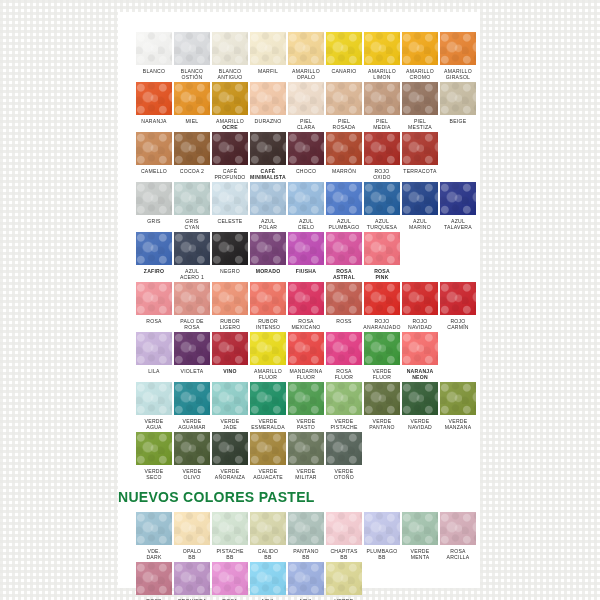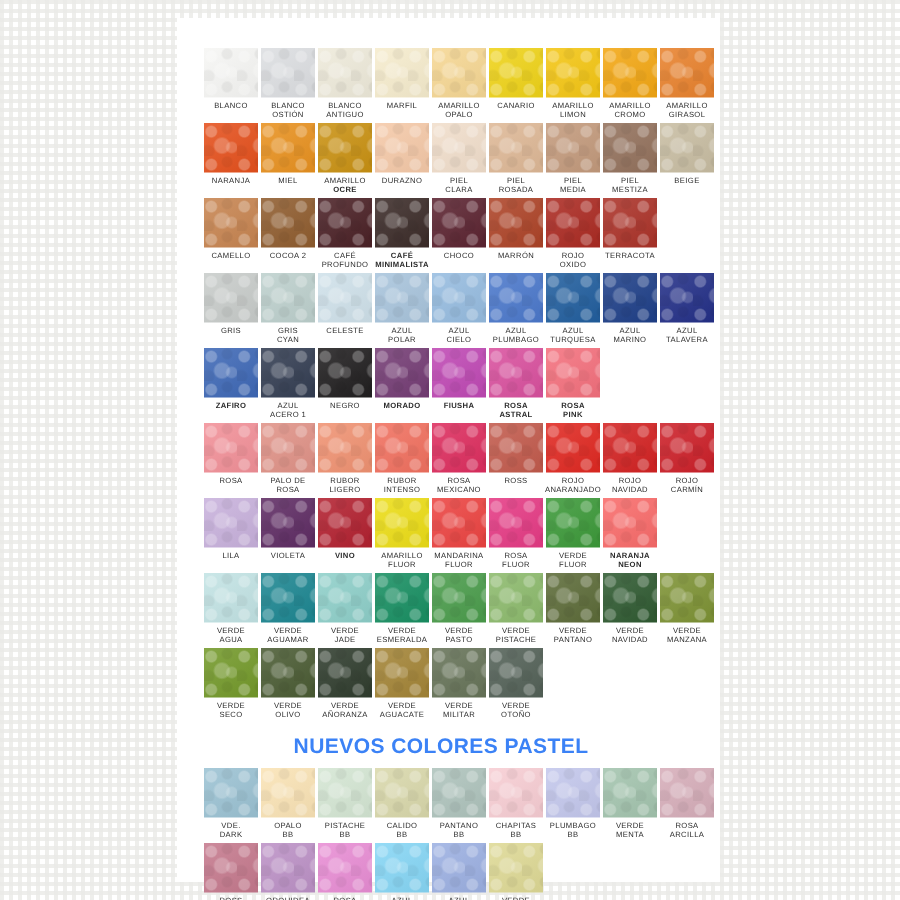--- a/index.html
+++ b/index.html
@@ -60,22 +60,22 @@
     letter-spacing:0.25px;
     text-align:center;
     color:#2b2b2b;
     height:13px;
     width:40px;
     white-space:pre-line;
   }
   .label.bold { font-weight:bold; }
   .label.bold2 .l2 { font-weight:bold; }
   .pastel-header {
-    text-align:center;
-    color:#3b82f6;
+    text-align:left;
+    color:#15803d;
     font-size:14px;
     font-weight:bold;
     letter-spacing:0.3px;
     margin:8px 0 7px 0;
     padding-right:10px;
   }
 </style>
 </head>
 <body>
 

